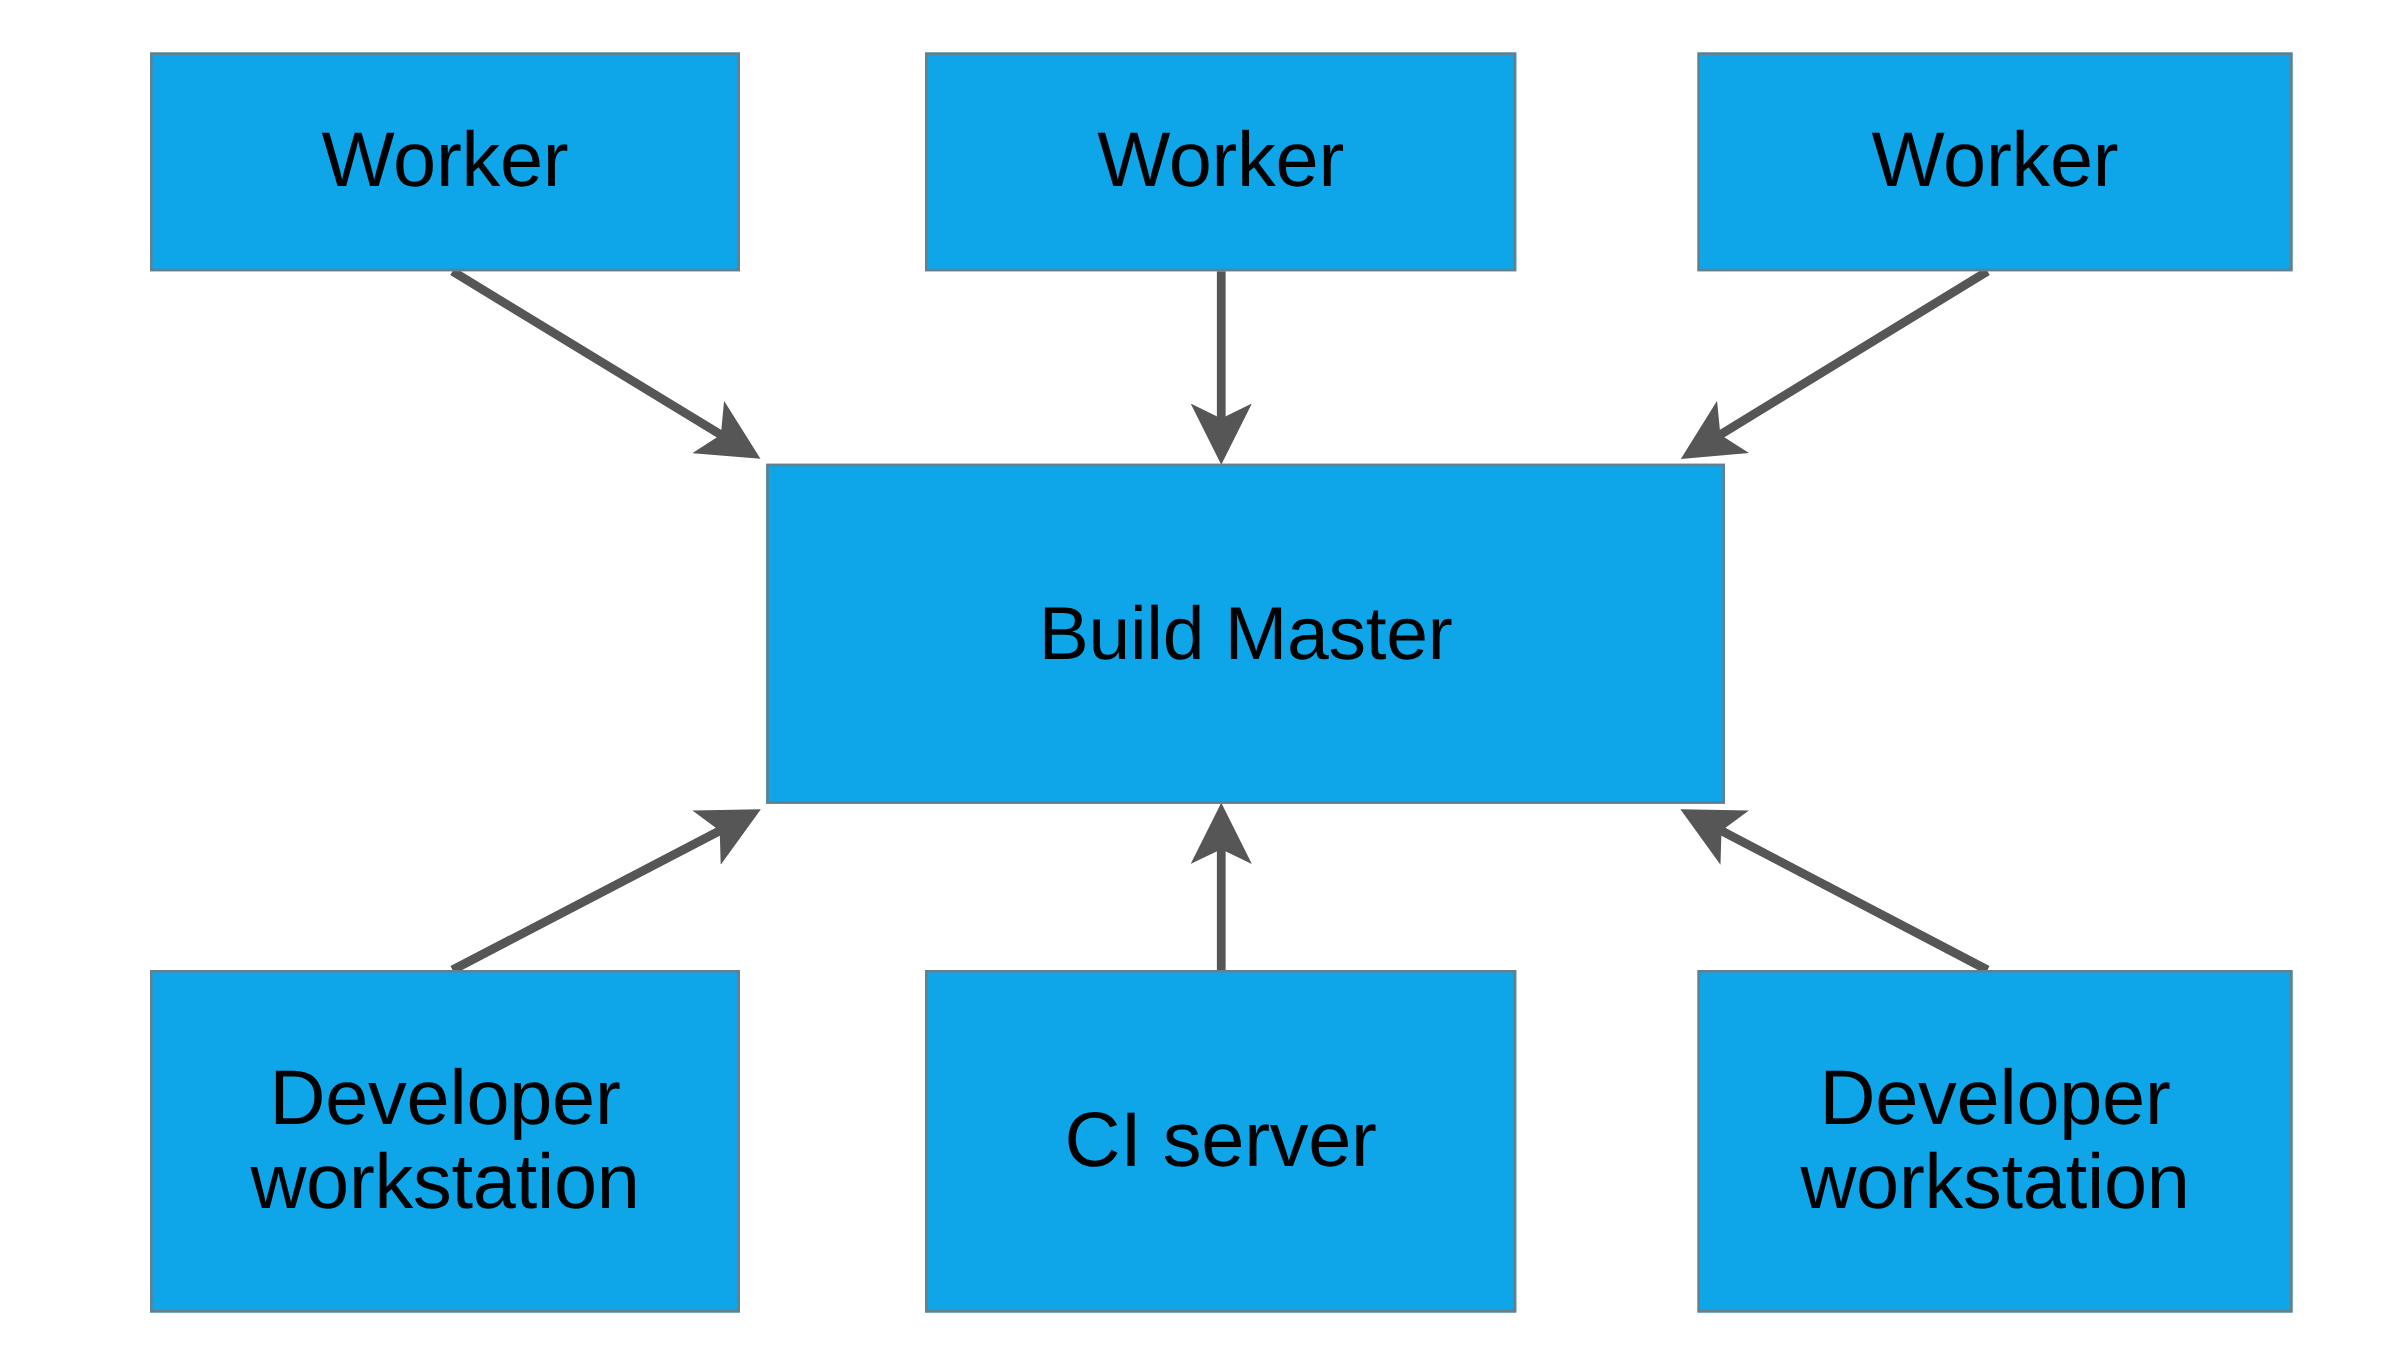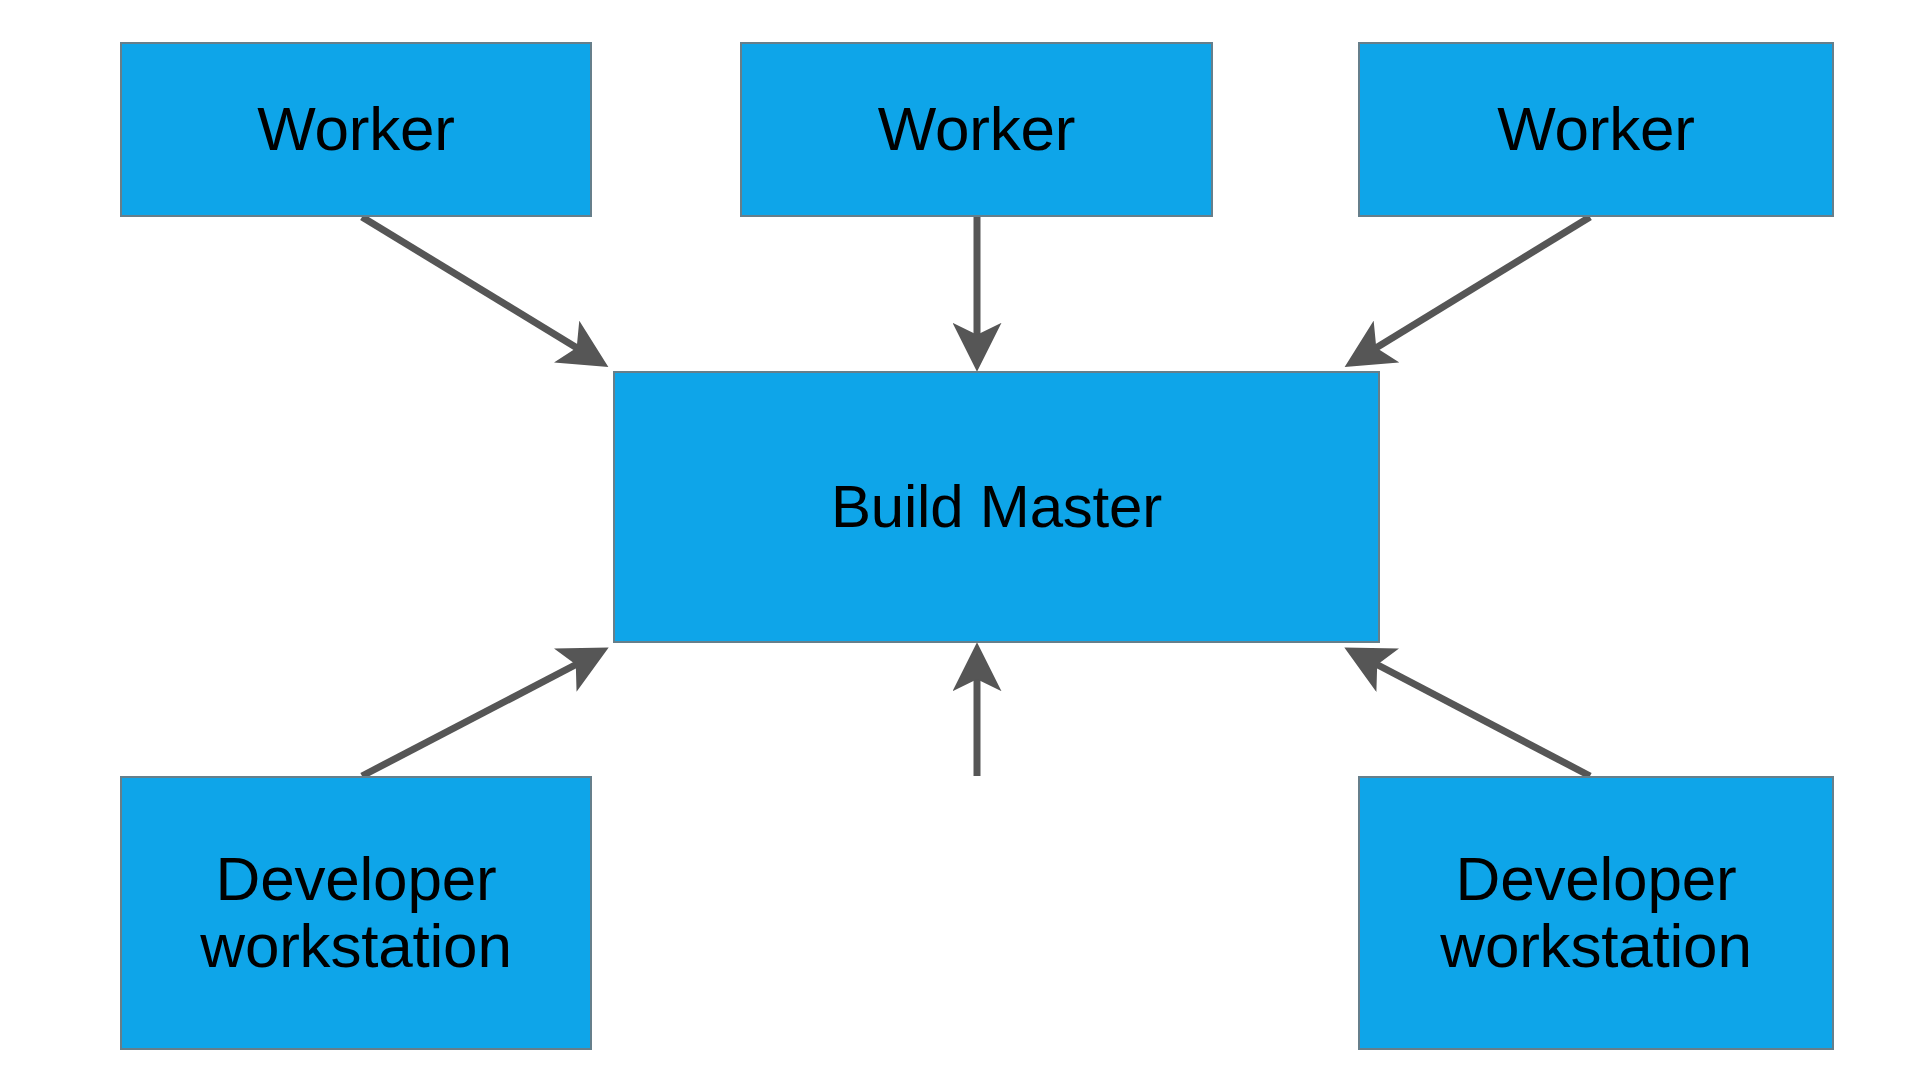--- a/index.html
+++ b/index.html
@@ -98,19 +98,22 @@
 
   <div class="node" id="node-build-master">
     <span class="node-label">Build Master</span>
   </div>
 
   <div class="node" id="node-dev-ws-1">
     <span class="node-label">Developer
 workstation</span>
   </div>
 
+  <div class="node" id="node-ci-server">
+    <span class="node-label">CI server</span>
+  </div>
 
   <div class="node" id="node-dev-ws-2">
     <span class="node-label">Developer
 workstation</span>
   </div>
 
 </div>
 
 </body></html>

